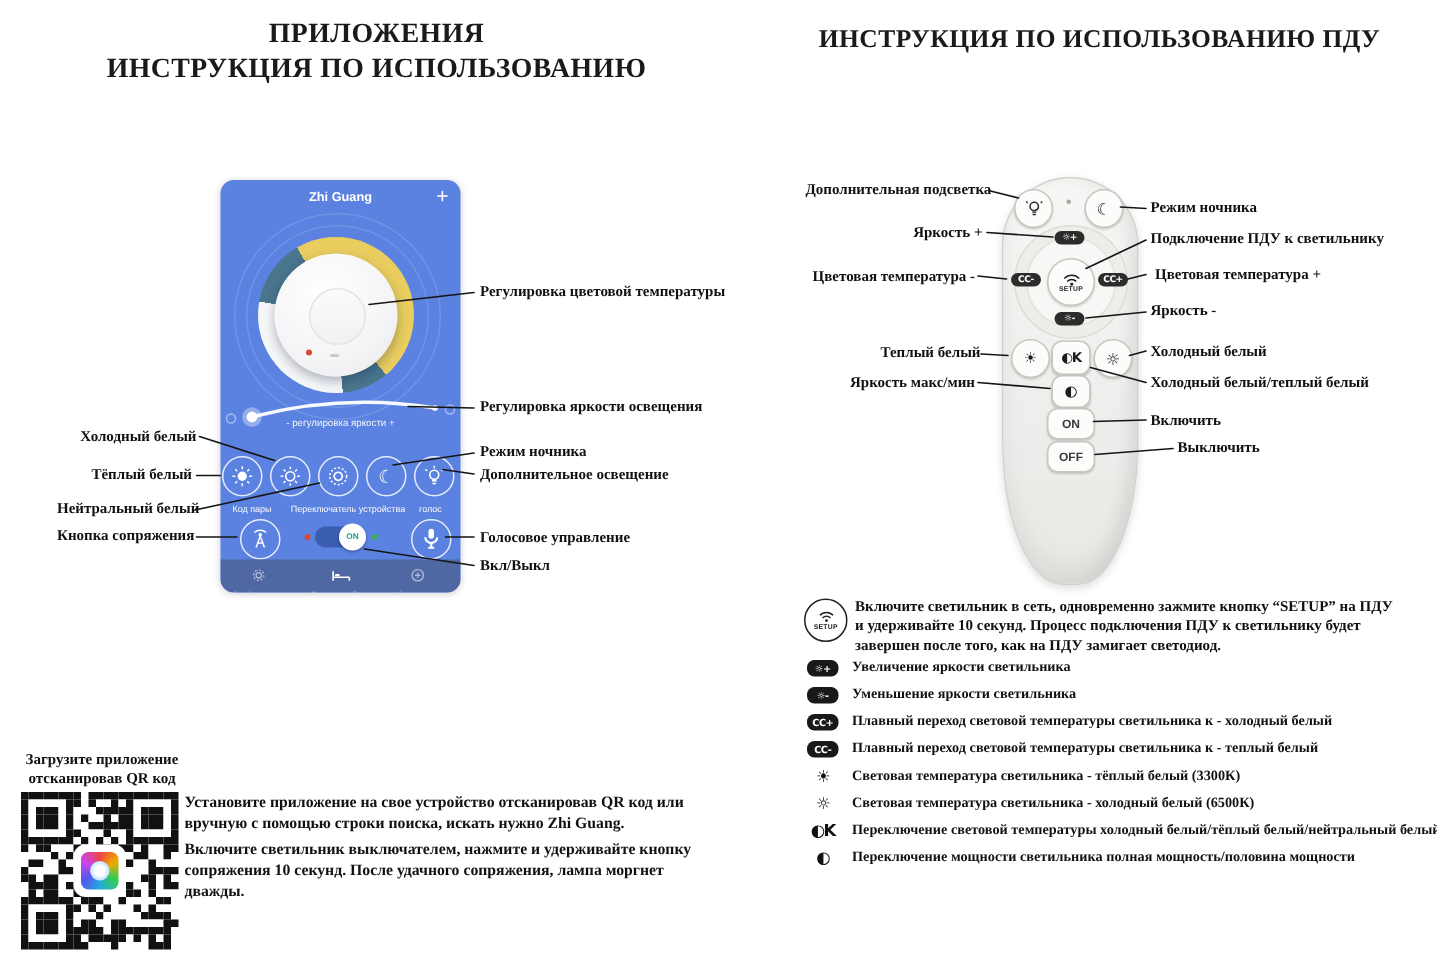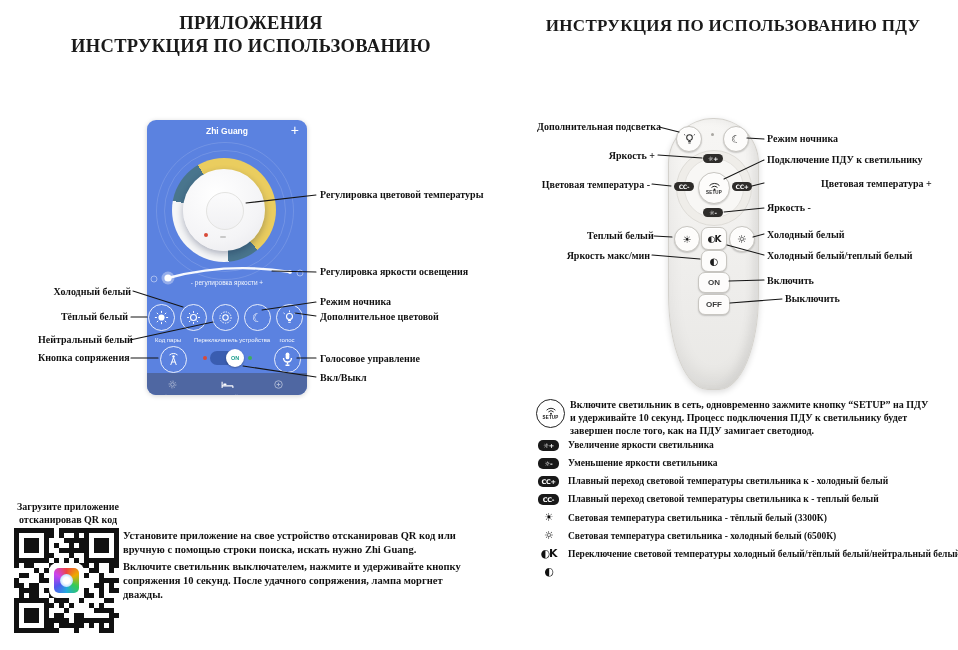--- a/index.html
+++ b/index.html
@@ -205,21 +205,21 @@
             <line x1="0" y1="-2" x2="0" y2="2" stroke="#fff" stroke-width="1"></line>
         </svg>
         <span class="nl">добавить лампу</span>
       </div>
     </div>
   </div>
 
   <div class="callout" style="left:320px;top:189px;">Регулировка цветовой температуры</div>
   <div class="callout" style="left:320px;top:266px;">Регулировка яркости освещения</div>
   <div class="callout" style="left:320px;top:296px;">Режим ночника</div>
-  <div class="callout" style="left:320px;top:311px;">Дополнительное цветовой</div>
+  <div class="callout" style="left:320px;top:311px;">Дополнительное освещение</div>
   <div class="callout" style="left:320px;top:353px;">Голосовое управление</div>
   <div class="callout" style="left:320px;top:372px;">Вкл/Выкл</div>
   <div class="callout r" style="left:45px;top:286px;width:86px;">Холодный белый</div>
   <div class="callout r" style="left:50px;top:311px;width:78px;">Тёплый белый</div>
   <div class="callout r" style="left:38px;top:334px;width:89px;">Нейтральный белый</div>
   <div class="callout r" style="left:38px;top:352px;width:89px;">Кнопка сопряжения</div>
 
   <div class="remote">
     <div class="rbtn rround" style="left:7px;top:7px;">
       <svg width="13" height="14" viewBox="-6.5 -7.5 13 15">
@@ -260,21 +260,21 @@
 
     <div class="rbtn rsq" style="left:29px;top:153px;width:30px;height:19px;font:700 8px 'Liberation Sans',sans-serif;color:#3a3a3a;">ON</div>
     <div class="rbtn rsq" style="left:29px;top:175px;width:30px;height:19px;font:700 8px 'Liberation Sans',sans-serif;color:#3a3a3a;">OFF</div>
   </div>
 
   <div class="callout r" style="left:537px;top:121px;width:120px;">Дополнительная подсветка</div>
   <div class="callout" style="left:767px;top:133px;">Режим ночника</div>
   <div class="callout r" style="left:597px;top:150px;width:58px;">Яркость +</div>
   <div class="callout" style="left:767px;top:154px;">Подключение ПДУ к светильнику</div>
   <div class="callout r" style="left:540px;top:179px;width:110px;">Цветовая температура -</div>
-  <div class="callout" style="left:809px;top:178px;margin-left:12px;">Цветовая температура +</div>
+  <div class="callout" style="left:758px;top:178px;margin-left:12px;">Цветовая температура +</div>
   <div class="callout" style="left:767px;top:202px;">Яркость -</div>
   <div class="callout r" style="left:587px;top:230px;width:65px;">Теплый белый</div>
   <div class="callout" style="left:767px;top:229px;">Холодный белый</div>
   <div class="callout r" style="left:560px;top:250px;width:90px;">Яркость макс/мин</div>
   <div class="callout" style="left:767px;top:250px;">Холодный белый/теплый белый</div>
   <div class="callout" style="left:767px;top:275px;">Включить</div>
   <div class="callout" style="left:785px;top:293px;">Выключить</div>
 
   <div class="abs" style="left:536px;top:399px;width:27px;height:27px;border:1.4px solid #222;border-radius:50%;display:flex;flex-direction:column;align-items:center;justify-content:center;">
     <svg width="12" height="8" viewBox="0 0 14 10">
@@ -294,20 +294,21 @@
   <div class="leg-text" style="top:476px;">Плавный переход световой температуры светильника к - холодный белый</div>
   <div class="leg-pill" style="top:494px;">CC-</div>
   <div class="leg-text" style="top:494px;">Плавный переход световой температуры светильника к - теплый белый</div>
   <div class="leg-glyph" style="top:511px;">☀</div>
   <div class="leg-text" style="top:513px;">Световая температура светильника - тёплый белый (3300К)</div>
   <div class="leg-glyph" style="top:529px;">☼</div>
   <div class="leg-text" style="top:531px;">Световая температура светильника - холодный белый (6500К)</div>
   <div class="leg-glyph" style="top:547px;font-weight:700;">◐K</div>
   <div class="leg-text" style="top:549px;">Переключение световой температуры холодный белый/тёплый белый/нейтральный белый</div>
   <div class="leg-glyph" style="top:565px;">◐</div>
+  <div class="leg-text" style="top:567px;">Переключение мощности светильника полная мощность/половина мощности</div>
 
   <div class="abs" style="left:10px;top:500px;width:116px;text-align:center;font:700 10px 'Liberation Serif',serif;line-height:13px;">
     <div>Загрузите приложение</div>
     <div>отсканировав QR код</div>
   </div>
   <div class="qr" style="width: 105px; height: 105px;">
       <div class="qr-cell" style="left: 0px; top: 0px; width: 5px; height: 5px; background: rgb(17, 17, 17);"></div>
       <div class="qr-cell" style="left: 5px; top: 0px; width: 5px; height: 5px; background: rgb(17, 17, 17);"></div>
       <div class="qr-cell" style="left: 10px; top: 0px; width: 5px; height: 5px; background: rgb(17, 17, 17);"></div>
       <div class="qr-cell" style="left: 15px; top: 0px; width: 5px; height: 5px; background: rgb(17, 17, 17);"></div>

